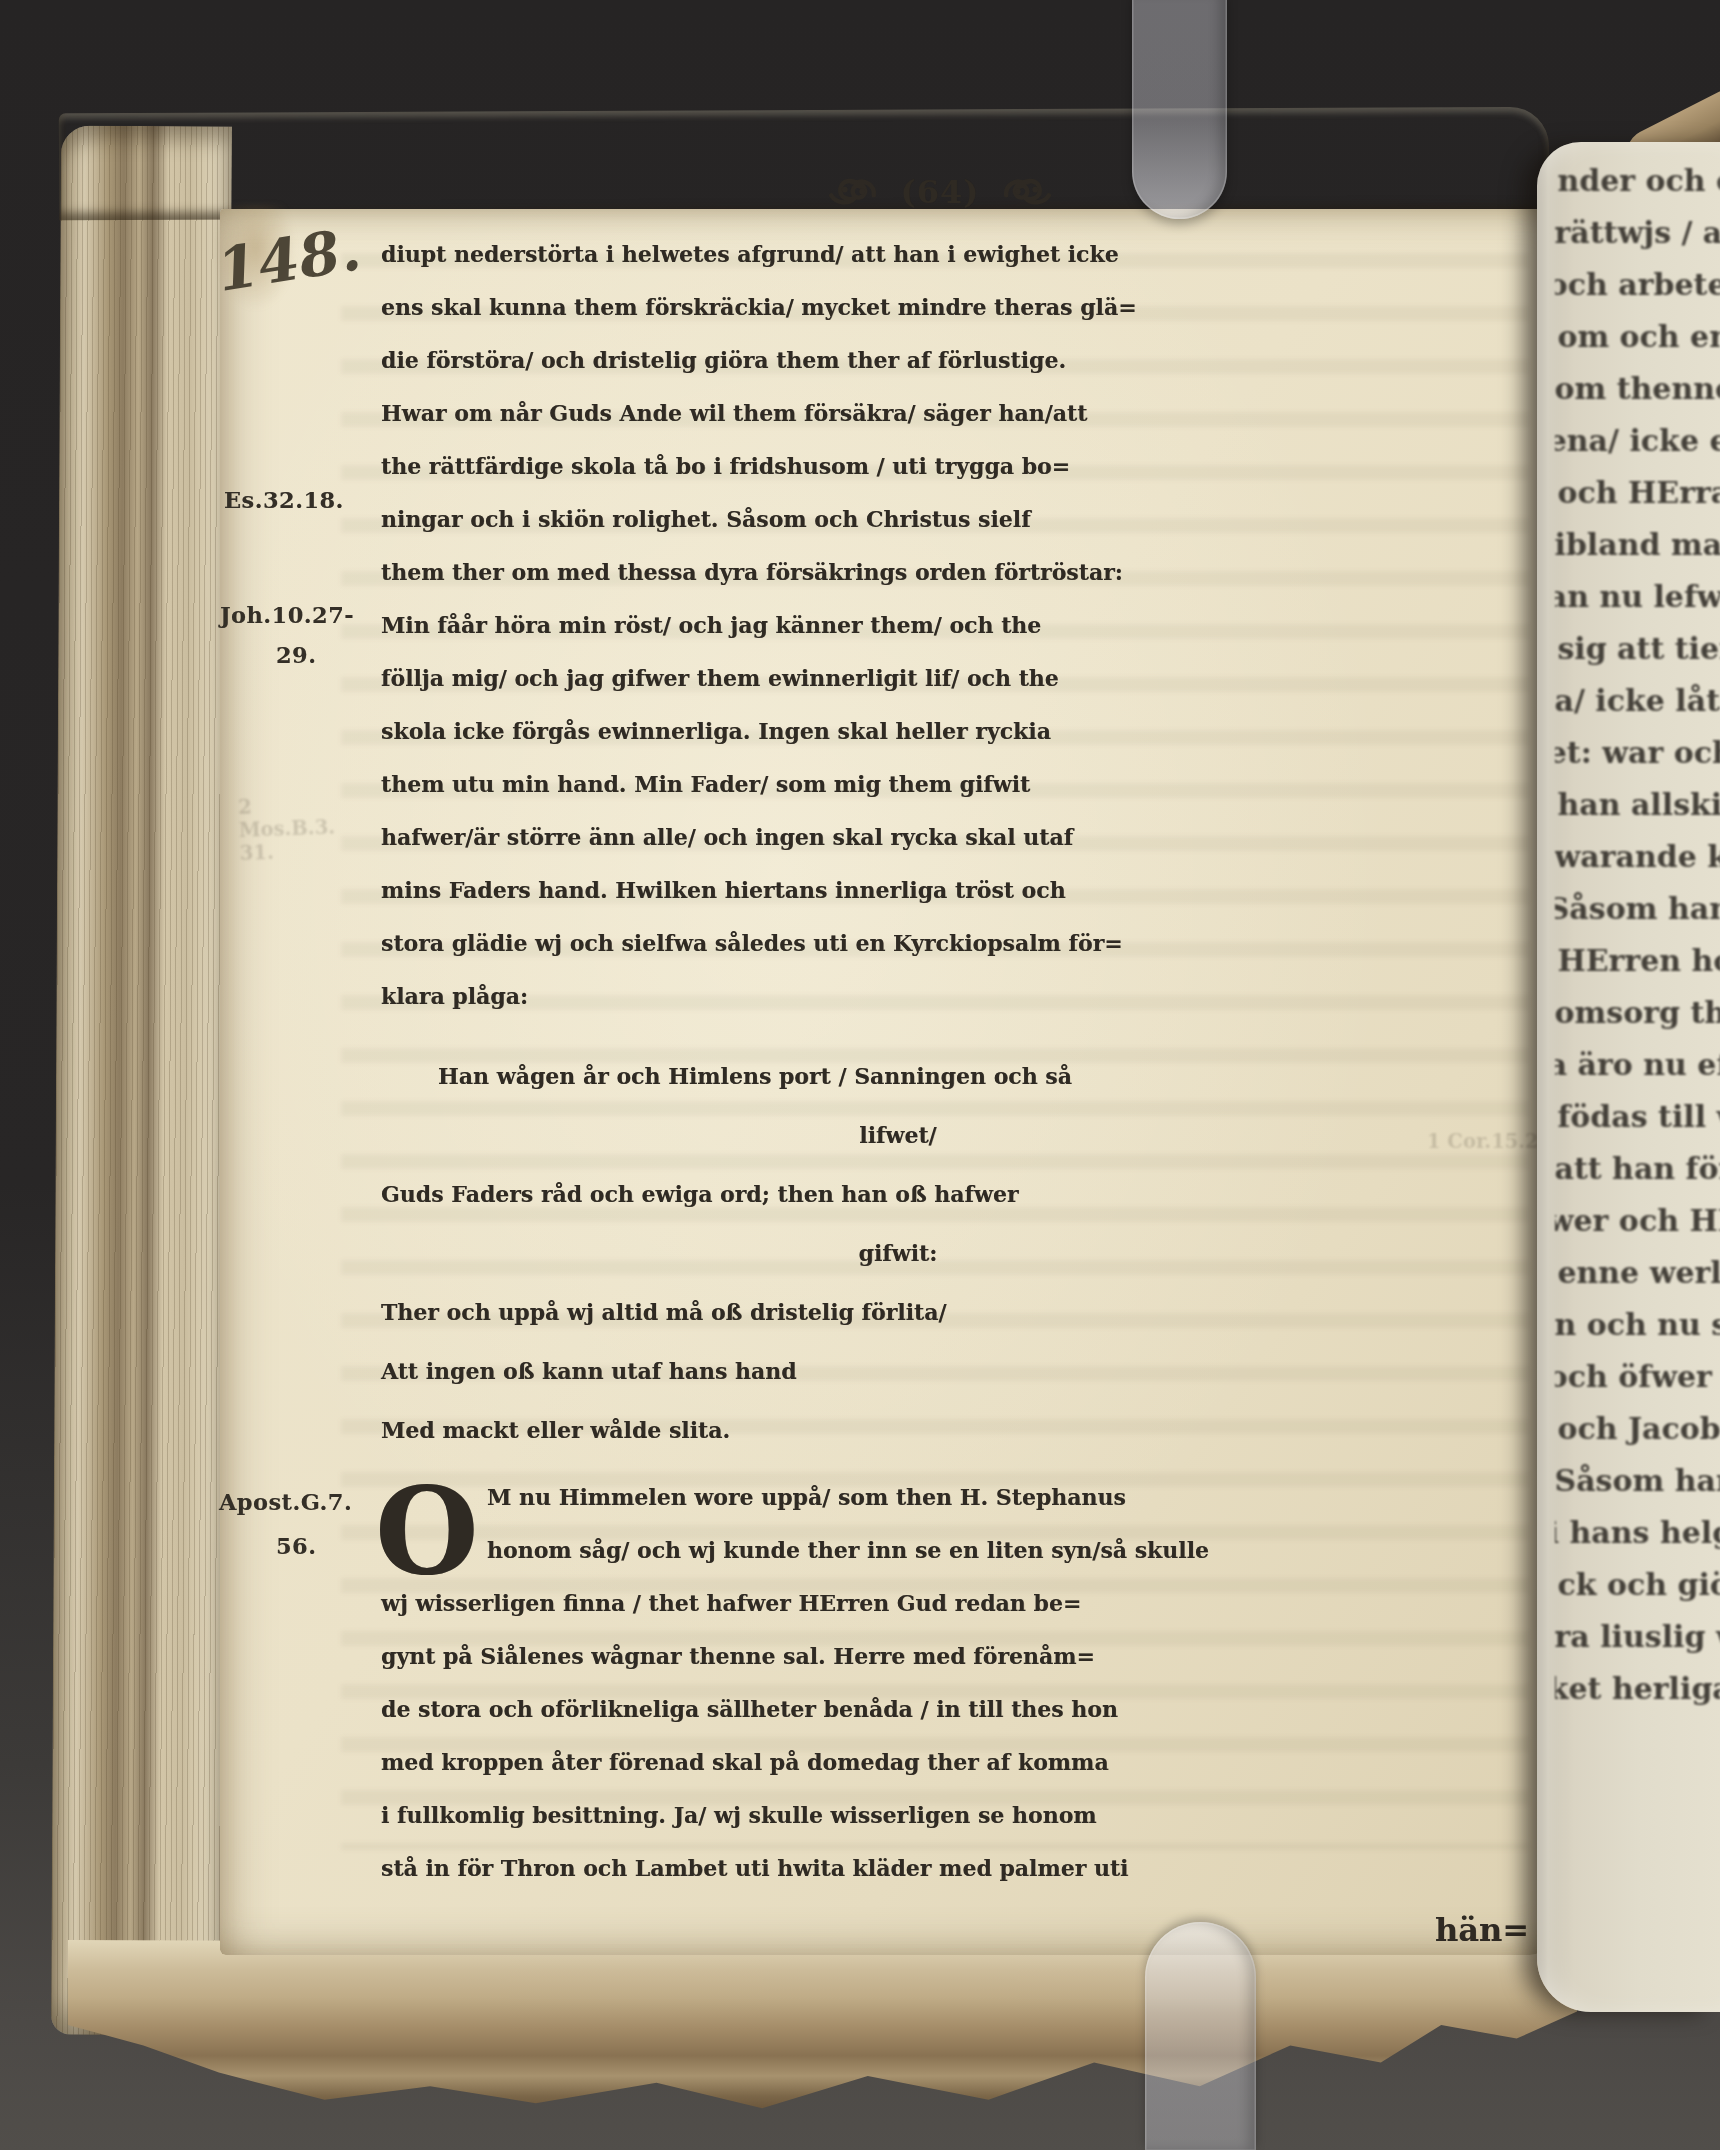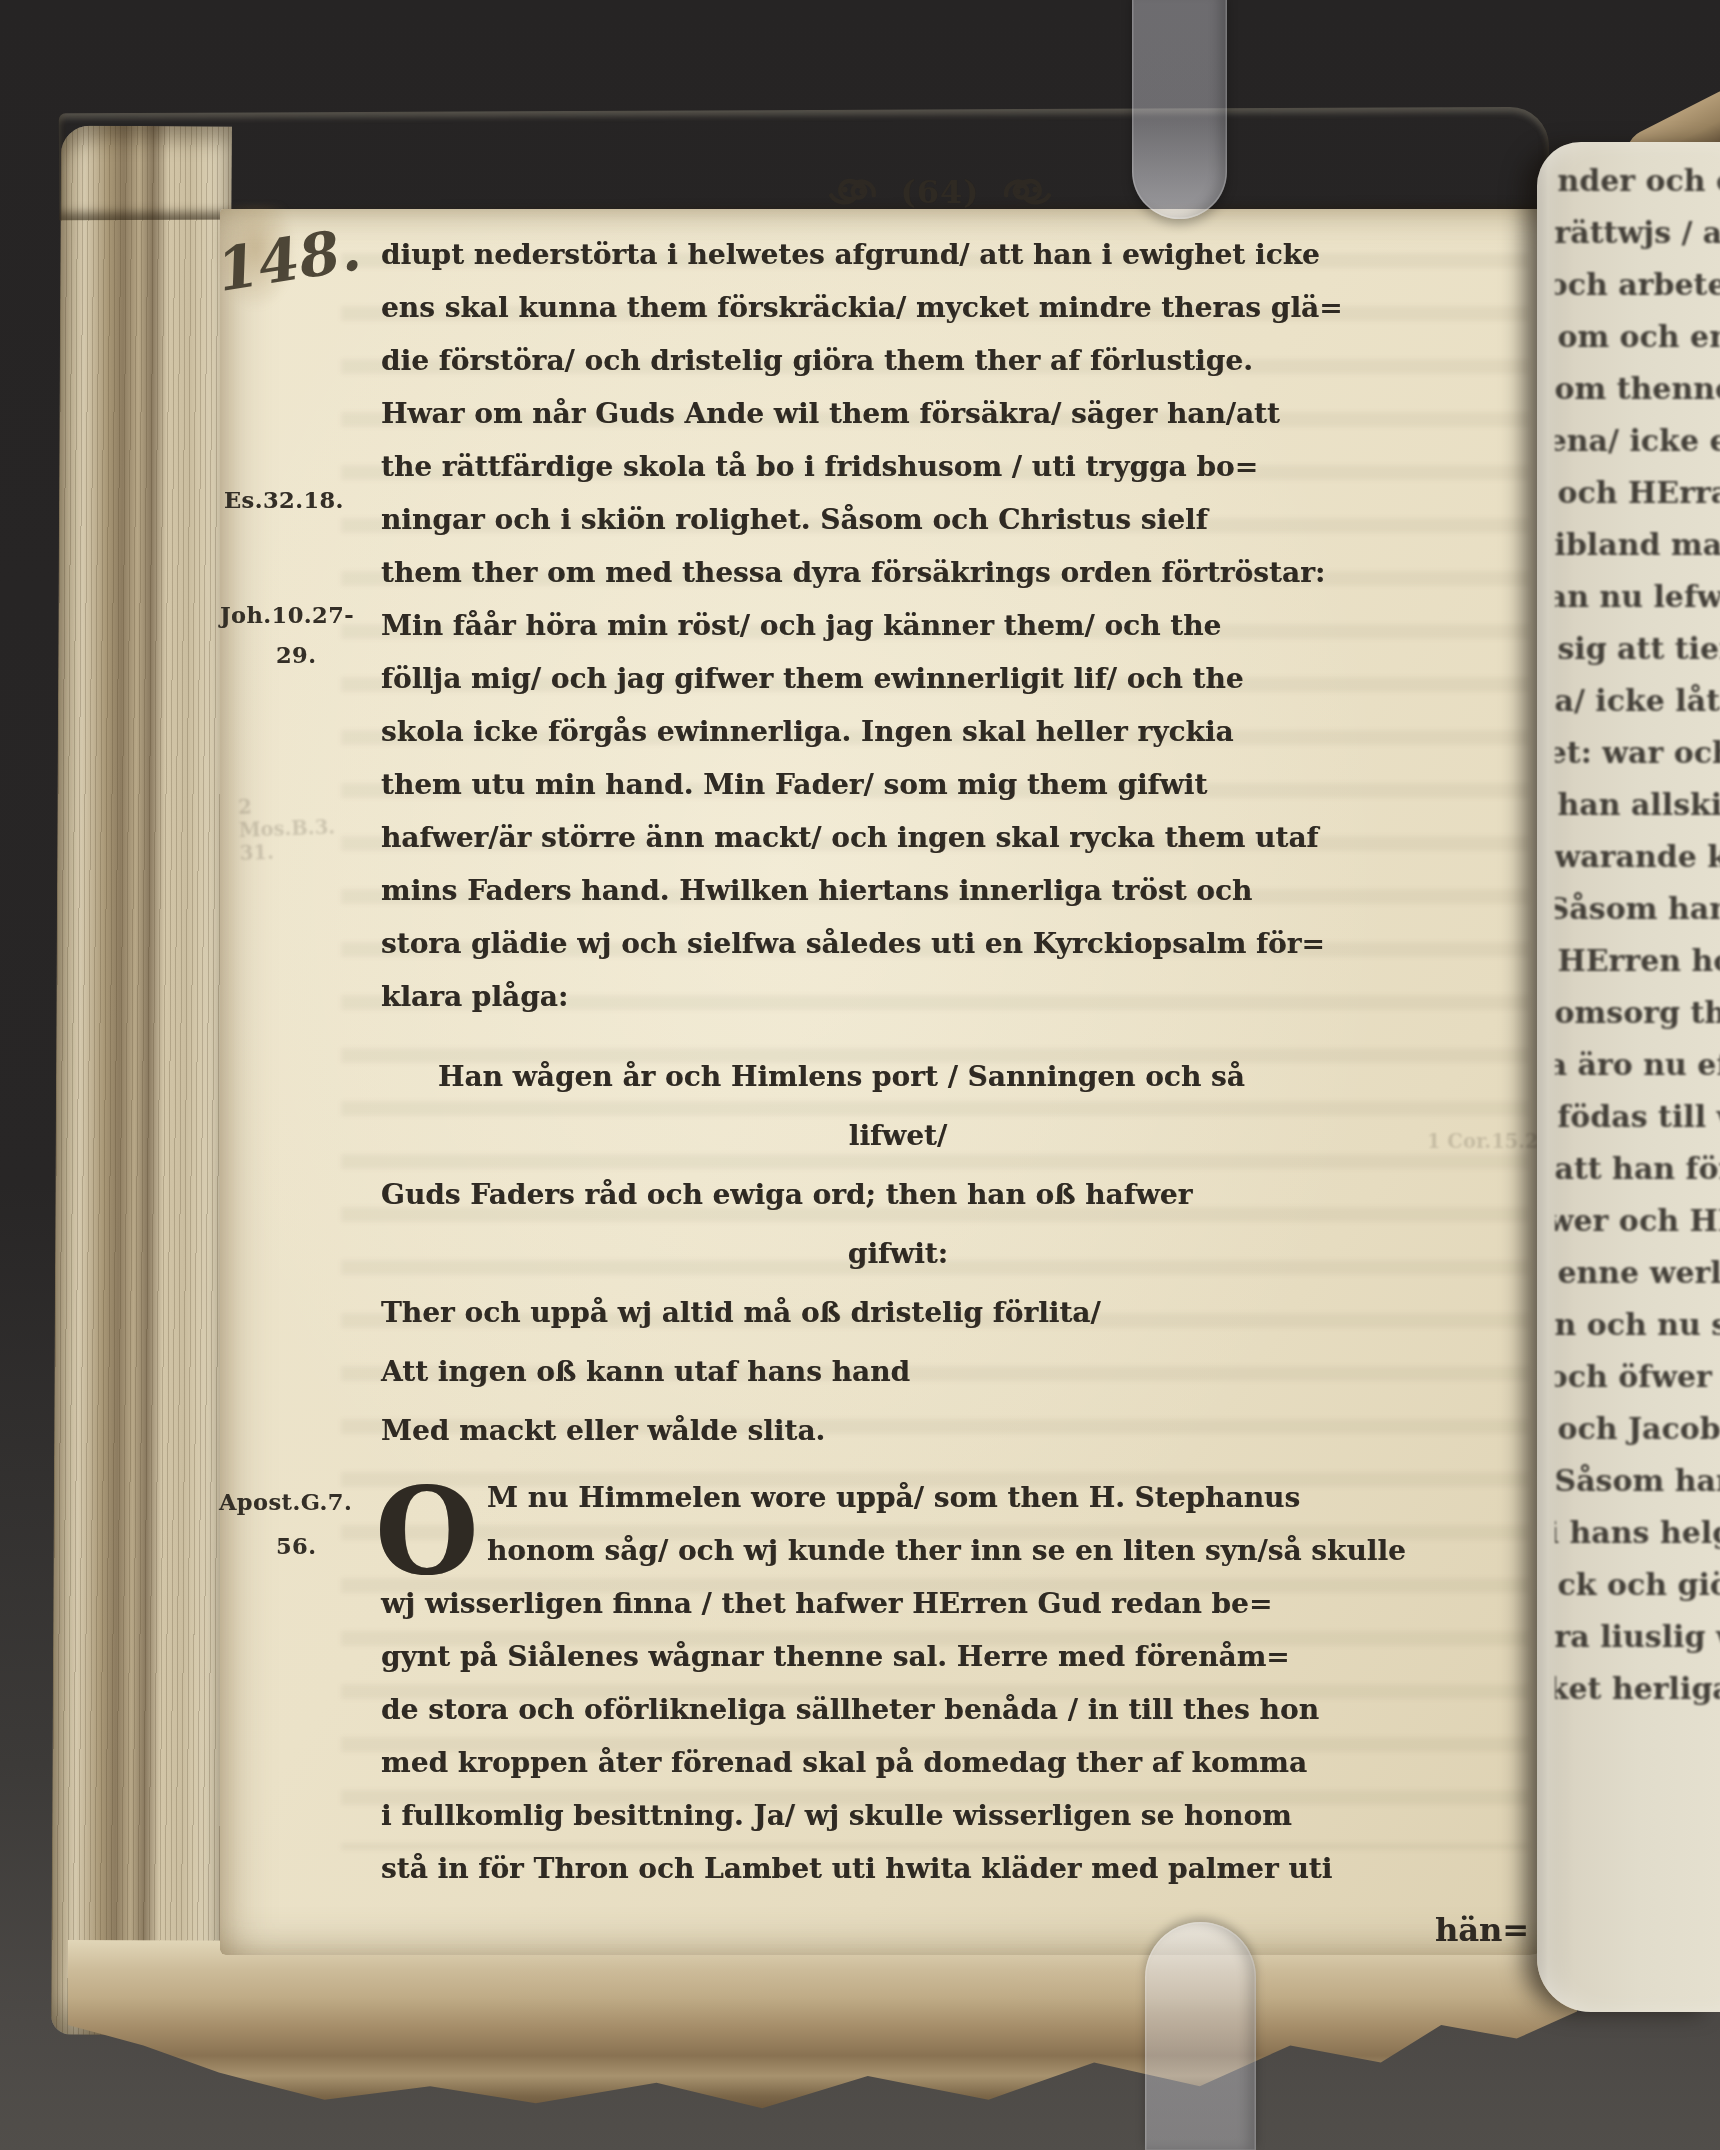--- a/index.html
+++ b/index.html
@@ -64,21 +64,21 @@
   .fleuron{width:51px;height:32px;color:#2f2a23;opacity:.9;}
   .fleuron.flip{transform:scaleX(-1);}
   .hand-smudge{left:214px;top:205px;width:83px;height:107px;z-index:4;
     background:radial-gradient(ellipse at 50% 40%,rgba(146,116,66,.38),transparent 68%);filter:blur(3.4px);}
   .hand-number{left:217px;top:225px;z-index:5;font-size:59px;font-style:italic;font-weight:bold;
     color:#413a2c;transform:rotate(-9deg);opacity:.92;}
   .margin-note{position:absolute;z-index:5;font-weight:bold;font-size:22.4px;color:#342f27;letter-spacing:0.5px;
     text-shadow:0.2px 0.3px 0.3px rgba(42,36,28,.4);}
   .ghost-note{position:absolute;z-index:4;font-weight:bold;font-size:19.5px;color:#4a4235;opacity:.20;filter:blur(0.8px);}
   .textblock{position:absolute;left:381px;width:1161px;z-index:5;overflow:visible;}
-  .bline{white-space:nowrap;font-size:28px;}
+  .bline{white-space:nowrap;font-size:22px;}
   .block-p1{top:228px;line-height:53px;}
   .block-hymn{top:1047px;line-height:59px;}
   .block-p2{top:1471px;line-height:53px;}
   .al-indent{padding-left:57px;}
   .al-center{text-align:center;padding-right:127px;}
   .block-p2 .bline:nth-child(-n+2){padding-left:106px;}
   .drop-cap{left:375px;top:1472px;z-index:5;font-size:119px;line-height:1;}
   .catchword{left:1295px;top:1883px;width:234px;text-align:right;z-index:5;font-size:32px;margin-top:28px;}
 </style>
 </head>
@@ -123,21 +123,21 @@
       <div class="bline">ens skal kunna them förskräckia/ mycket mindre theras glä=</div>
       <div class="bline">die förstöra/ och dristelig giöra them ther af förlustige.</div>
       <div class="bline">Hwar om når Guds Ande wil them försäkra/ säger han/att</div>
       <div class="bline">the rättfärdige skola tå bo i fridshusom / uti trygga bo=</div>
       <div class="bline">ningar och i skiön rolighet.   Såsom och Christus sielf</div>
       <div class="bline">them ther om med thessa dyra försäkrings orden förtröstar:</div>
       <div class="bline">Min fåår höra min röst/ och jag känner them/ och the</div>
       <div class="bline">föllja mig/ och jag gifwer them ewinnerligit lif/ och the</div>
       <div class="bline">skola icke förgås ewinnerliga.  Ingen skal heller ryckia</div>
       <div class="bline">them utu min hand.   Min Fader/ som mig them gifwit</div>
-      <div class="bline">hafwer/är större änn mackt/ och ingen skal rycka them utaf</div>
+      <div class="bline">hafwer/är större änn alle/ och ingen skal rycka skal utaf</div>
       <div class="bline">mins Faders hand.  Hwilken hiertans innerliga tröst och</div>
       <div class="bline">stora glädie wj och sielfwa således uti en Kyrckiopsalm för=</div>
       <div class="bline">klara plåga:</div>
     </div>
 
   <div class="textblock block-hymn ink">
       <div class="bline al-indent">Han wågen år och Himlens port / Sanningen och så</div>
       <div class="bline al-center">lifwet/</div>
       <div class="bline al-left">Guds Faders råd och ewiga ord; then han oß hafwer</div>
       <div class="bline al-center">gifwit:</div>

